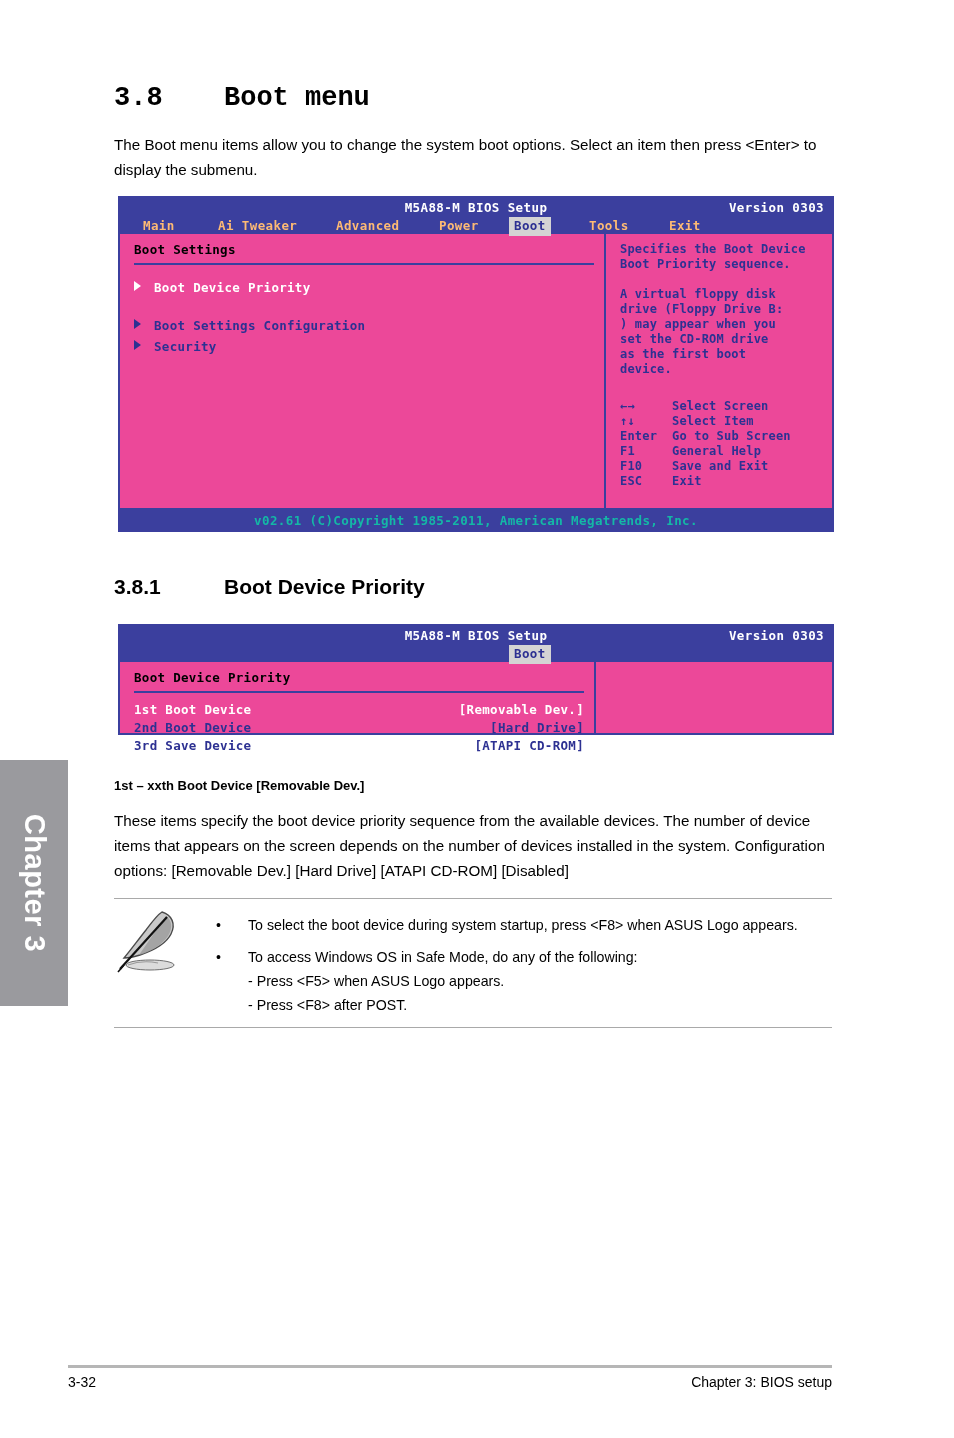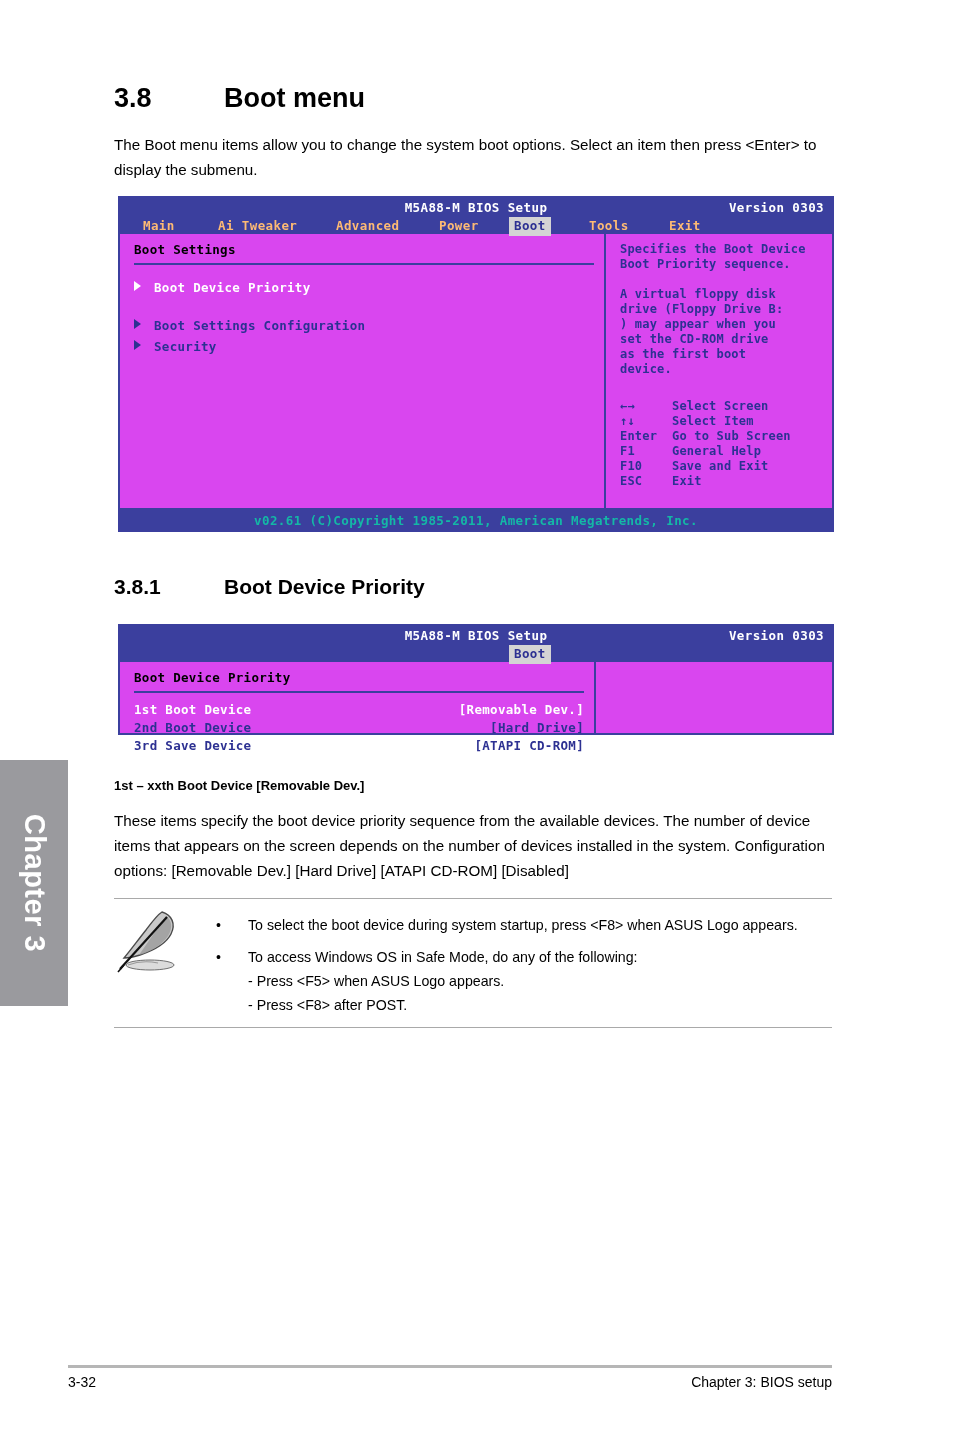--- a/index.html
+++ b/index.html
@@ -36,21 +36,21 @@
   .sect-head {
     position: absolute;
     left: 114px;
     font-weight: bold;
     color: #000;
     white-space: nowrap;
   }
   .sect-head .num { display:inline-block; }
   .sect-head .ttl { display:inline-block; }
 
-  #h-38 { top: 83px; font-size: 27px; }
+  #h-38 { top: 83px; font-size: 27px; font-family: Liberation Mono, monospace; }
   #h-38 .num { width: 110px; }
   #h-381 { top: 575px; font-size: 21px; }
   #h-381 .num { width: 110px; }
 
   .body-text {
     position: absolute;
     left: 114px;
     width: 718px;
     font-size: 15.2px;
     line-height: 25px;
@@ -112,21 +112,21 @@
     padding: 1px 5px 3px 5px;
     white-space: nowrap;
   }
   .bios-tab.active {
     background: #d4d4d4;
     color: #2d3192;
   }
 
   .bios-body {
     display: flex;
-    background: #d946ef;
+    background: #ec4899;
     border: 2px solid #3b3f9e;
     border-top: none;
   }
   .bios-left {
     flex: 0 0 auto;
     position: relative;
     padding: 8px 10px 10px 14px;
     border-right: 2px solid #3b3f9e;
   }
   .bios-right {

